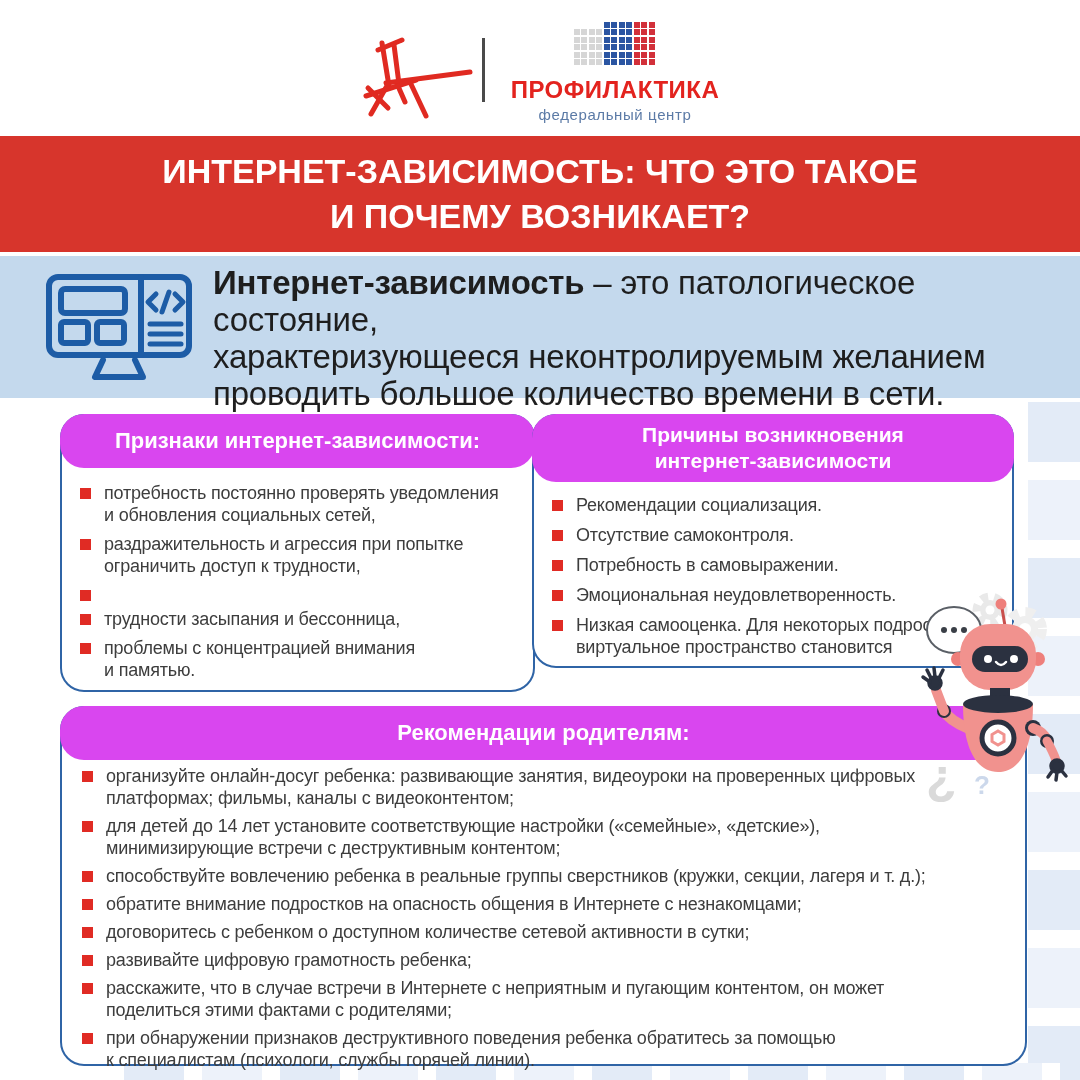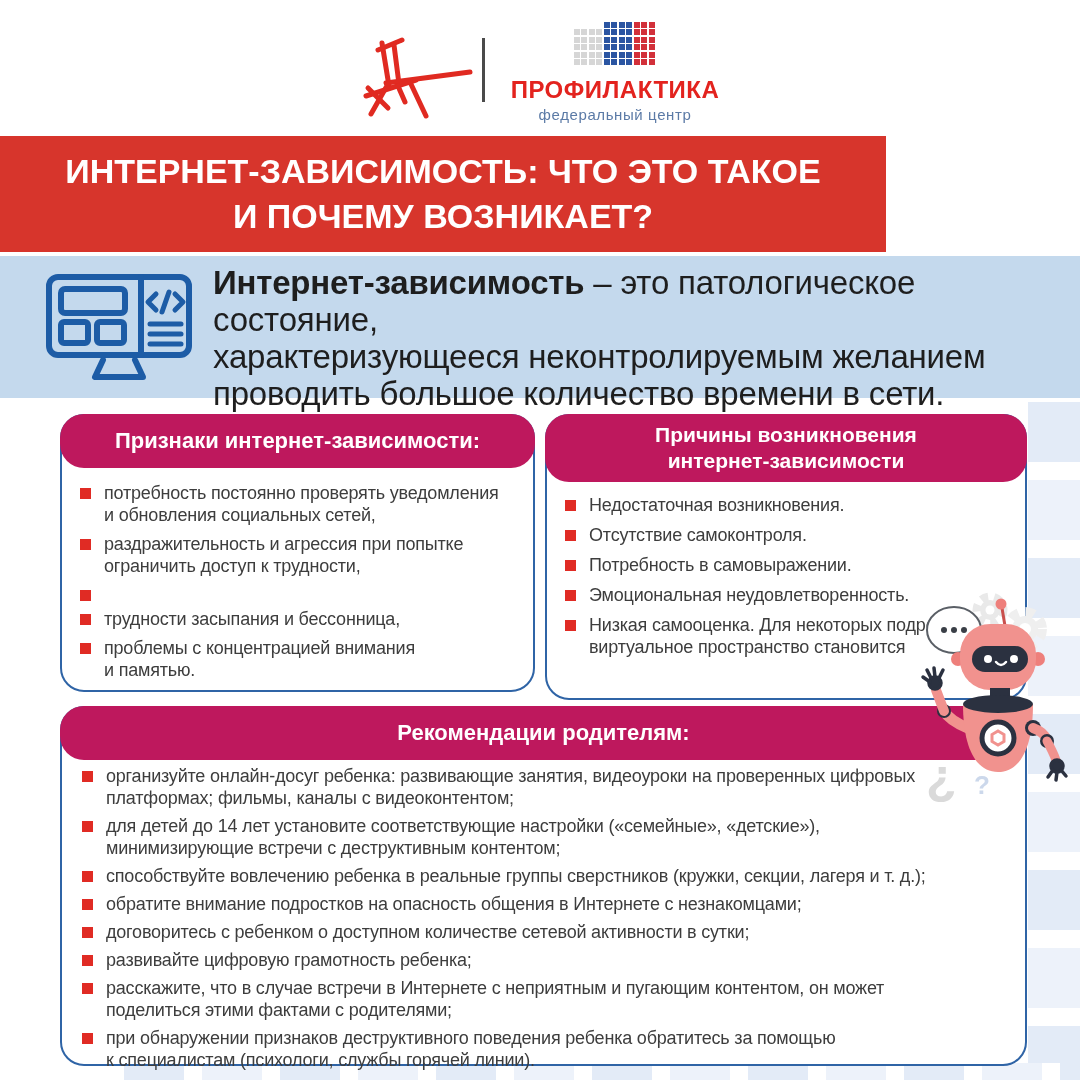--- a/index.html
+++ b/index.html
@@ -20,39 +20,39 @@
   .grid-logo{position:relative;display:inline-block;width:82px;height:44px;margin-bottom:6px;
     background:
       repeating-linear-gradient(to right, transparent 0 6px, #ffffff 6px 7.5px),
       repeating-linear-gradient(to bottom, transparent 0 6px, #ffffff 6px 7.5px),
       linear-gradient(to right,#d6d6d6 0 30px,#2b55a2 30px 60px,#d2303a 60px 82px);}
   .grid-logo::after{content:"";position:absolute;left:0;top:0;width:29px;height:7px;background:#ffffff;}
   .brand-name{font-size:24px;font-weight:bold;color:#e3231e;letter-spacing:0.5px;}
   .brand-sub{font-size:15px;color:#5b7aa6;letter-spacing:0.6px;margin-top:2px;}
 
   
-  .banner{position:absolute;top:136px;left:0;width:886px;height:116px;background:#d7352c;
+  .banner{position:absolute;top:136px;left:0;width:1080px;height:116px;background:#d7352c;
     display:flex;align-items:center;justify-content:center;}
   .banner h1{margin:0;color:#ffffff;font-size:34px;line-height:45px;font-weight:bold;
     text-align:center;white-space:pre-line;letter-spacing:0px;}
 
   
   .definition{position:absolute;top:256px;left:0;width:1080px;height:142px;background:#c4d9ed;}
   .monitor-icon{position:absolute;left:44px;top:16px;}
   .definition p{position:absolute;left:213px;top:8px;width:850px;margin:0;
     font-size:33px;line-height:37px;color:#1e1e1e;white-space:pre-line;letter-spacing:-0.2px;}
   .definition strong{letter-spacing:-0.2px;}
 
   
   .box{position:absolute;background:#ffffff;border:2px solid #2f64a6;border-radius:24px;box-sizing:border-box;}
-  .box-header{background:#be185d;color:#ffffff;font-weight:bold;text-align:center;
+  .box-header{background:#d946ef;color:#ffffff;font-weight:bold;text-align:center;
     border-radius:24px;margin:-2px -2px 0 -2px;white-space:pre-line;}
   .box-signs{left:60px;top:414px;width:475px;height:278px;}
   .box-signs .box-header{font-size:22px;padding:14px 8px;}
-  .box-causes{left:545px;top:414px;width:482px;height:286px;}
+  .box-causes{left:532px;top:414px;width:482px;height:254px;}
   .box-causes .box-header{font-size:21px;line-height:26px;padding:8px 8px;}
   .box-recs{left:60px;top:706px;width:967px;height:360px;}
   .box-recs .box-header{font-size:22px;padding:14px 8px;}
 
   ul.bullets{list-style:none;margin:0;padding:14px 12px 0 18px;}
   ul.bullets li{display:flex;align-items:flex-start;margin-bottom:7px;}
   ul.bullets .bullet{flex:0 0 auto;width:11px;height:11px;background:#e02b24;margin:6px 13px 0 0;}
   ul.bullets .item-text{font-size:18px;line-height:22px;color:#3d3d3d;white-space:pre-line;letter-spacing:-0.2px;}
   .box-causes ul.bullets{padding-top:12px;}
   .box-causes ul.bullets li{margin-bottom:8px;}
@@ -149,21 +149,21 @@
         </li>
     </ul>
   </section>
 
   <section class="box box-causes">
     <div class="box-header">Причины возникновения
 интернет-зависимости</div>
     <ul class="bullets">
       <li>
           <span class="bullet"></span>
-          <span class="item-text">Недостаточная возникновения.</span>
+          <span class="item-text">Рекомендации социализация.</span>
         </li>
       <li>
           <span class="bullet"></span>
           <span class="item-text">Отсутствие самоконтроля.</span>
         </li>
       <li>
           <span class="bullet"></span>
           <span class="item-text">Потребность в самовыражении.</span>
         </li>
       <li>

